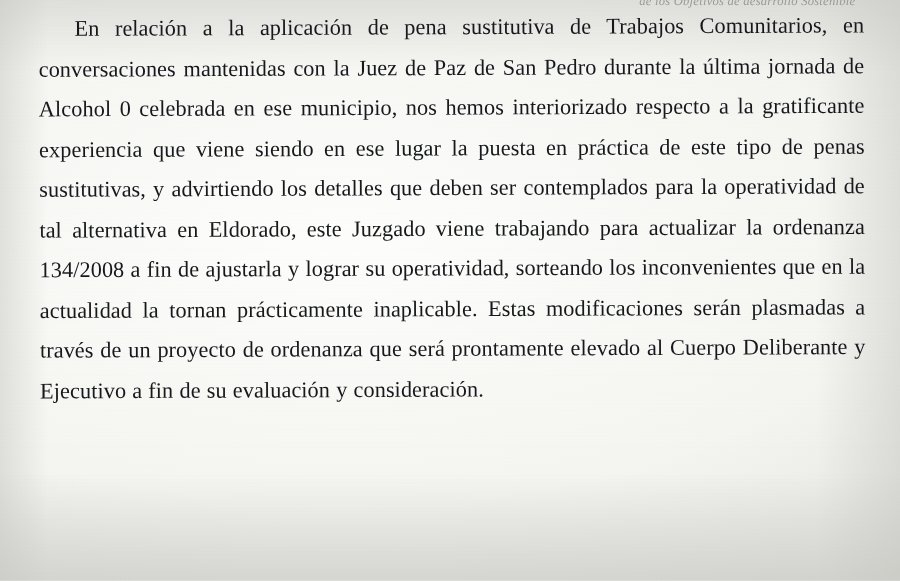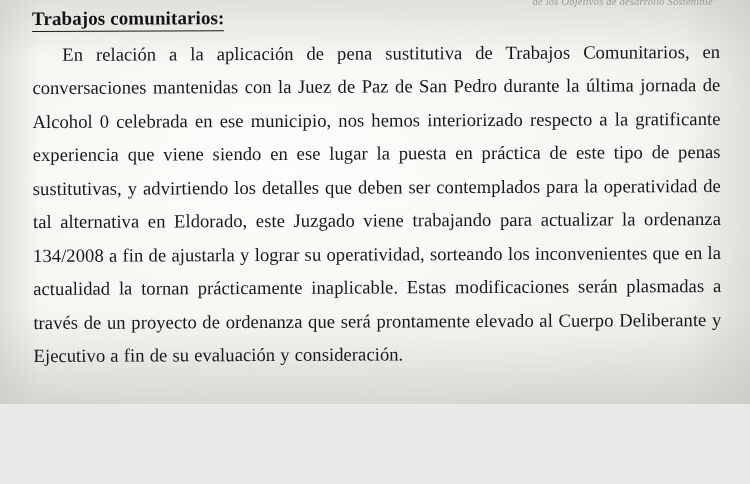--- a/index.html
+++ b/index.html
@@ -9,21 +9,21 @@
   body {
     width: 750px;
     height: 484px;
     overflow: hidden;
     background: #e9e9e7;
     font-family: "Liberation Serif", serif;
   }
   .page {
     position: relative;
     width: 750px;
-    height: 404px;
+    height: 484px;
     background:
       radial-gradient(ellipse 900px 420px at 38% 42%, #fdfdfb 0%, #f4f4f1 52%, #e6e6e2 78%, #d8d8d4 100%);
     overflow: hidden;
   }
   
   .paper-shade-top {
     position: absolute;
     left: 0; top: 0; right: 0;
     height: 60px;
     background: linear-gradient(to bottom, rgba(205,205,200,0.55), rgba(205,205,200,0) 100%);
@@ -120,18 +120,17 @@
 <div class="page">
 
   <div class="paper-shade-top"></div>
   <div class="paper-shade-bottom"></div>
   <div class="paper-shade-left"></div>
   <div class="paper-shade-right"></div>
 
   <div class="header-fragment">de los Objetivos de desarrollo Sostenible"</div>
 
   <div class="content skew">
-    <h1 class="doc-heading">Trabajos comunitarios:</h1>
     <p class="body-text">En relación a la aplicación de pena sustitutiva de Trabajos Comunitarios, en conversaciones mantenidas con la Juez de Paz de San Pedro durante la última jornada de Alcohol 0 celebrada en ese municipio, nos hemos interiorizado respecto a la gratificante experiencia que viene siendo en ese lugar la puesta en práctica de este tipo de penas sustitutivas, y advirtiendo los detalles que deben ser contemplados para la operatividad de tal alternativa en Eldorado, este Juzgado viene trabajando para actualizar la ordenanza 134/2008 a fin de ajustarla y lograr su operatividad, sorteando los inconvenientes que en la actualidad la tornan prácticamente inaplicable. Estas modificaciones serán plasmadas a través de un proyecto de ordenanza que será prontamente elevado al Cuerpo Deliberante y Ejecutivo a fin de su evaluación y consideración.</p>
   </div>
 
   <div class="noise"></div>
 </div>
 
 </body></html>

